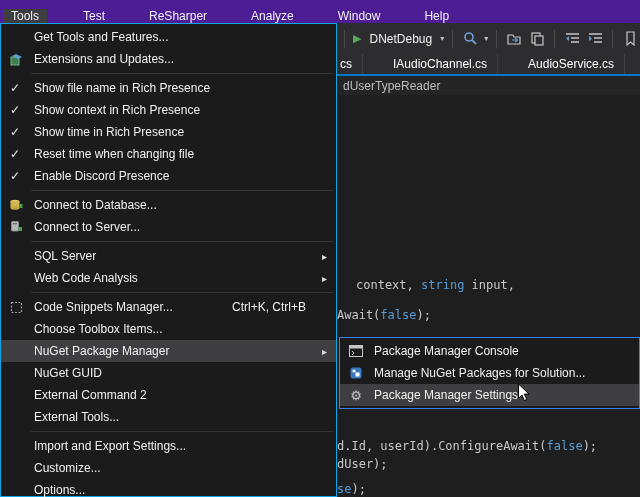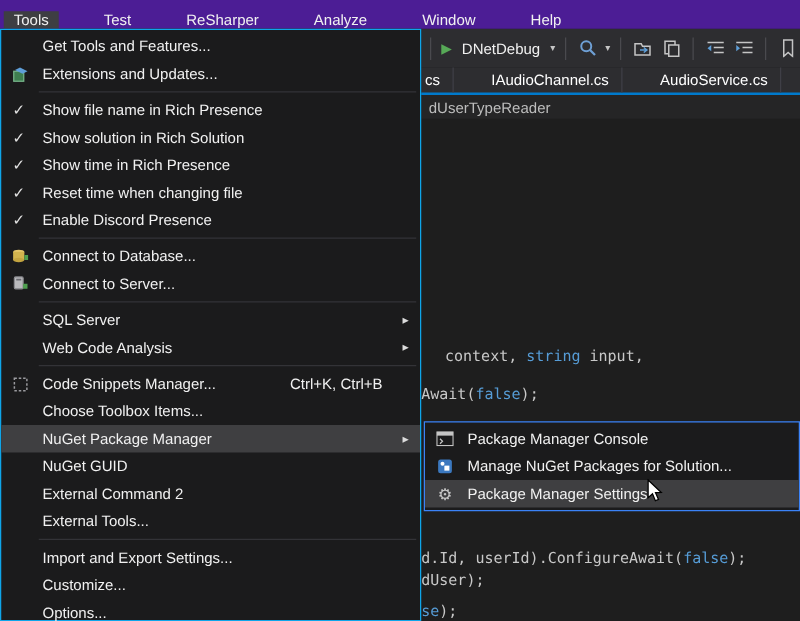--- a/index.html
+++ b/index.html
@@ -167,21 +167,21 @@
     </div>
 
     <div class="msep"></div>
 
     <div class="mi">
       <span class="check">✓</span>
       <span>Show file name in Rich Presence</span>
     </div>
     <div class="mi">
       <span class="check">✓</span>
-      <span>Show solution in Rich Solution</span>
+      <span>Show context in Rich Presence</span>
     </div>
     <div class="mi">
       <span class="check">✓</span>
       <span>Show time in Rich Presence</span>
     </div>
     <div class="mi">
       <span class="check">✓</span>
       <span>Reset time when changing file</span>
     </div>
     <div class="mi">

